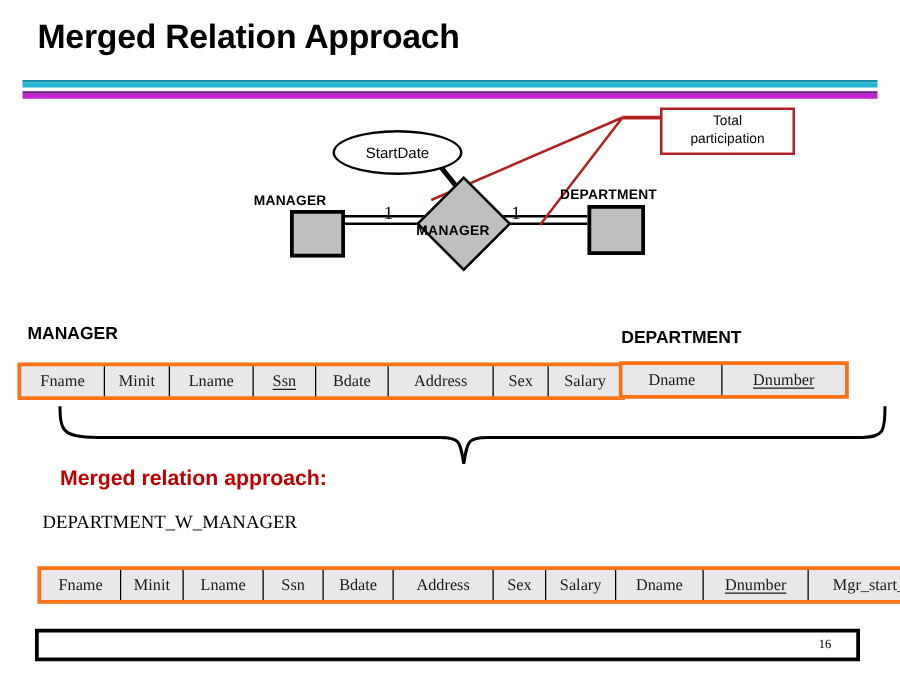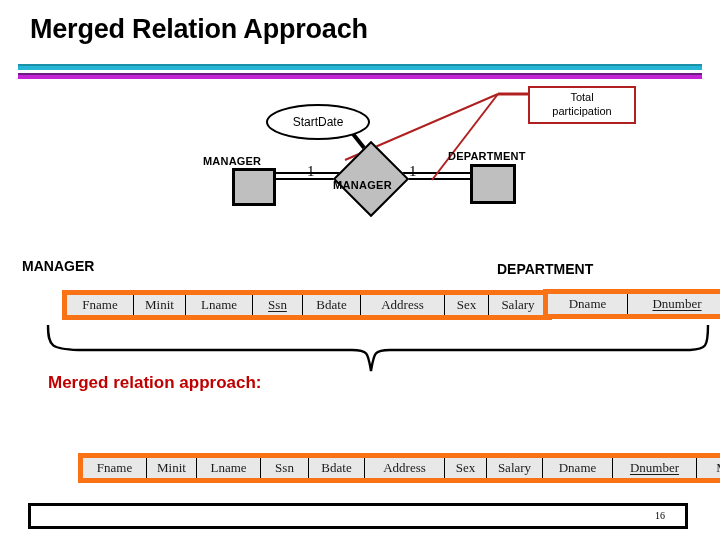--- a/index.html
+++ b/index.html
@@ -57,23 +57,22 @@
     position:absolute;border:2px solid #b02020;background:#fff;
     display:flex;flex-direction:column;align-items:center;justify-content:center;
     font-size:11px;color:#000;line-height:1.25;text-align:center;
   }
 
   
   .rel-name{
     position:absolute;font-size:14px;font-weight:bold;color:#000;white-space:nowrap;
   }
   .rel-table{
-    position:absolute;display:flex;border:5px solid #f97316;background:#e8e8e8;
+    position:absolute;display:flex;border:3px solid #f97316;background:#e8e8e8;
     box-sizing:border-box;
-    margin-left:48px;
   }
   .rel-table .cell{
     border-right:1px solid #000;
     display:flex;align-items:center;justify-content:center;
     font-size:13px;color:#1a1a1a;white-space:nowrap;
     font-family:"Liberation Serif",serif;
     box-sizing:border-box;padding:0 4px;
   }
   .rel-table .cell:last-child{border-right:none;}
   .rel-table .cell u{text-decoration:underline;text-underline-offset:2px;}
@@ -166,20 +165,21 @@
         <u>Dnumber</u>
       </div>
     </div>
 
   <svg width="720" height="70" style="position:absolute;left:0;top:325px;">
     <path d="M 48 0 C 48 22, 52 24, 78 25 L 352 25 C 368 25, 368 28, 371 46
              C 374 28, 374 25, 390 25 L 690 25 C 706 24, 708 22, 708 0" fill="none" stroke="#000" stroke-width="2.4" stroke-linecap="round"></path>
   </svg>
 
   <div id="merged-note" style="left:48px;top:373px;">Merged relation approach:</div>
+  <div id="merged-rel-name" style="left:34px;top:410px;">DEPARTMENT_W_MANAGER</div>
   <div class="rel-table" id="rel-merged-table" style="left:30px;top:453px;height:30px;">
       <div class="cell" style="width: 64px;">Fname</div>
       <div class="cell" style="width: 50px;">Minit</div>
       <div class="cell" style="width: 64px;">Lname</div>
       <div class="cell" style="width: 48px;">Ssn</div>
       <div class="cell" style="width: 56px;">Bdate</div>
       <div class="cell" style="width: 80px;">Address</div>
       <div class="cell" style="width: 42px;">Sex</div>
       <div class="cell" style="width: 56px;">Salary</div>
       <div class="cell" style="width: 70px;">Dname</div>

